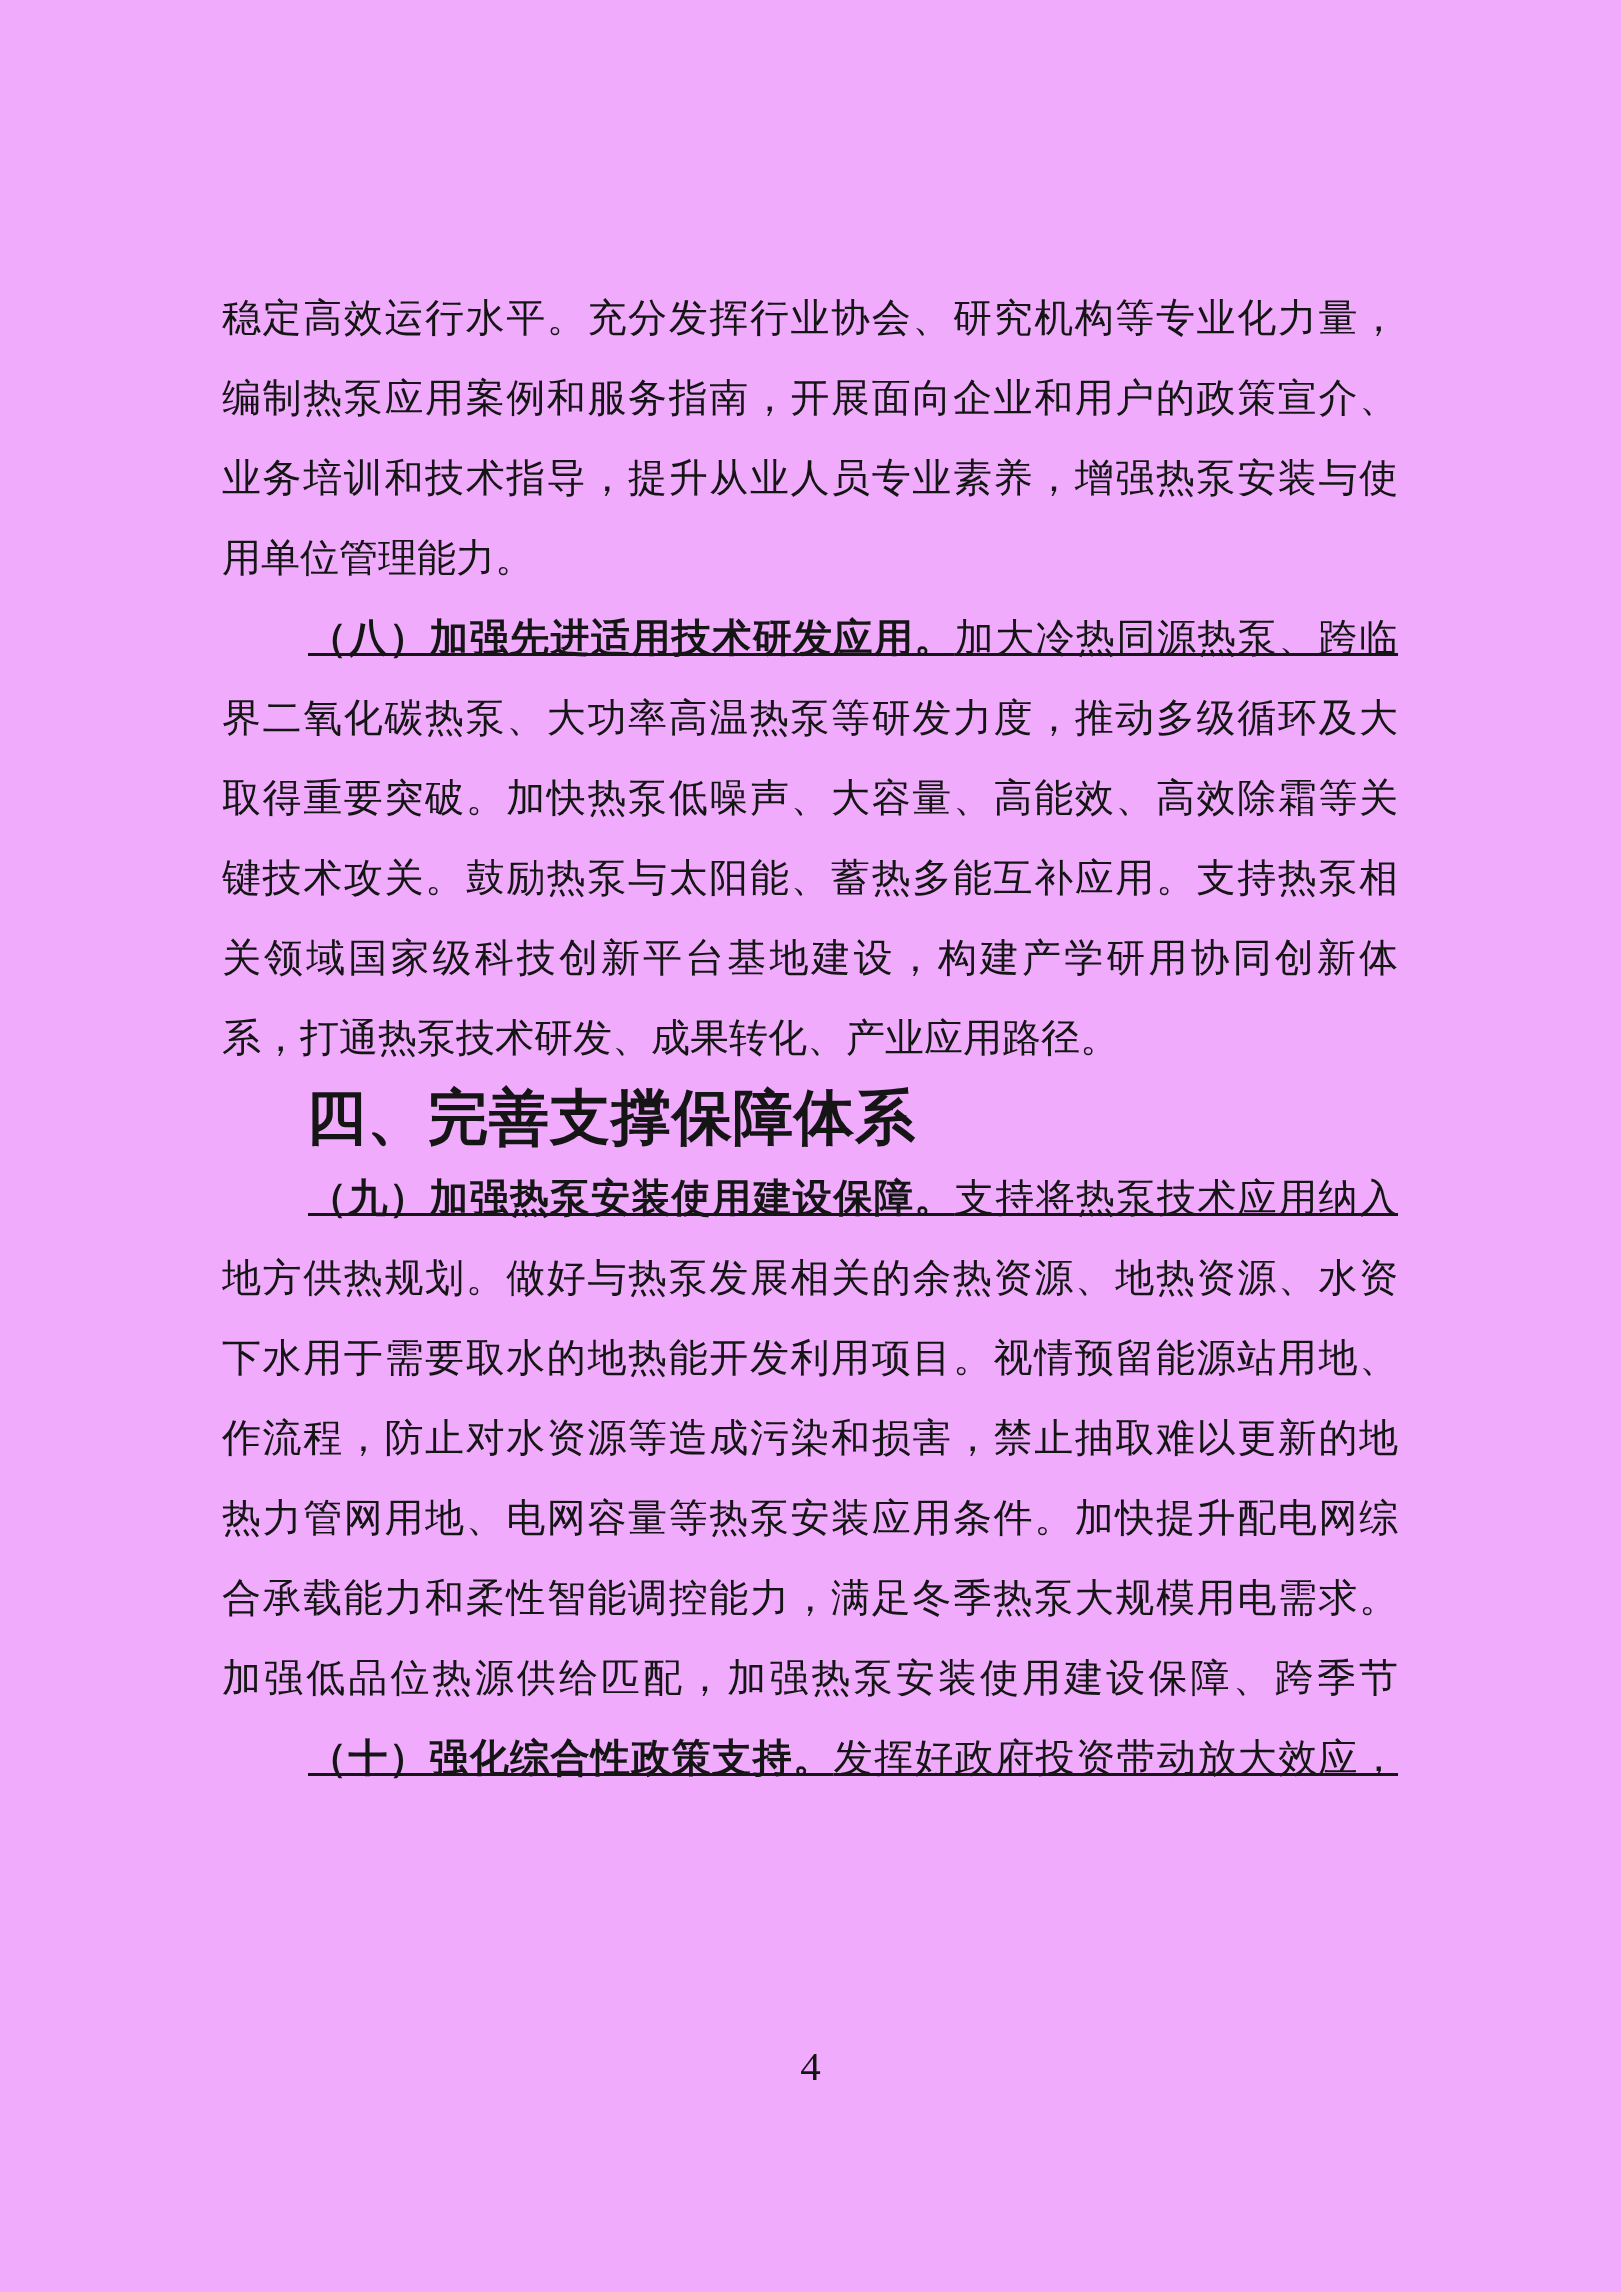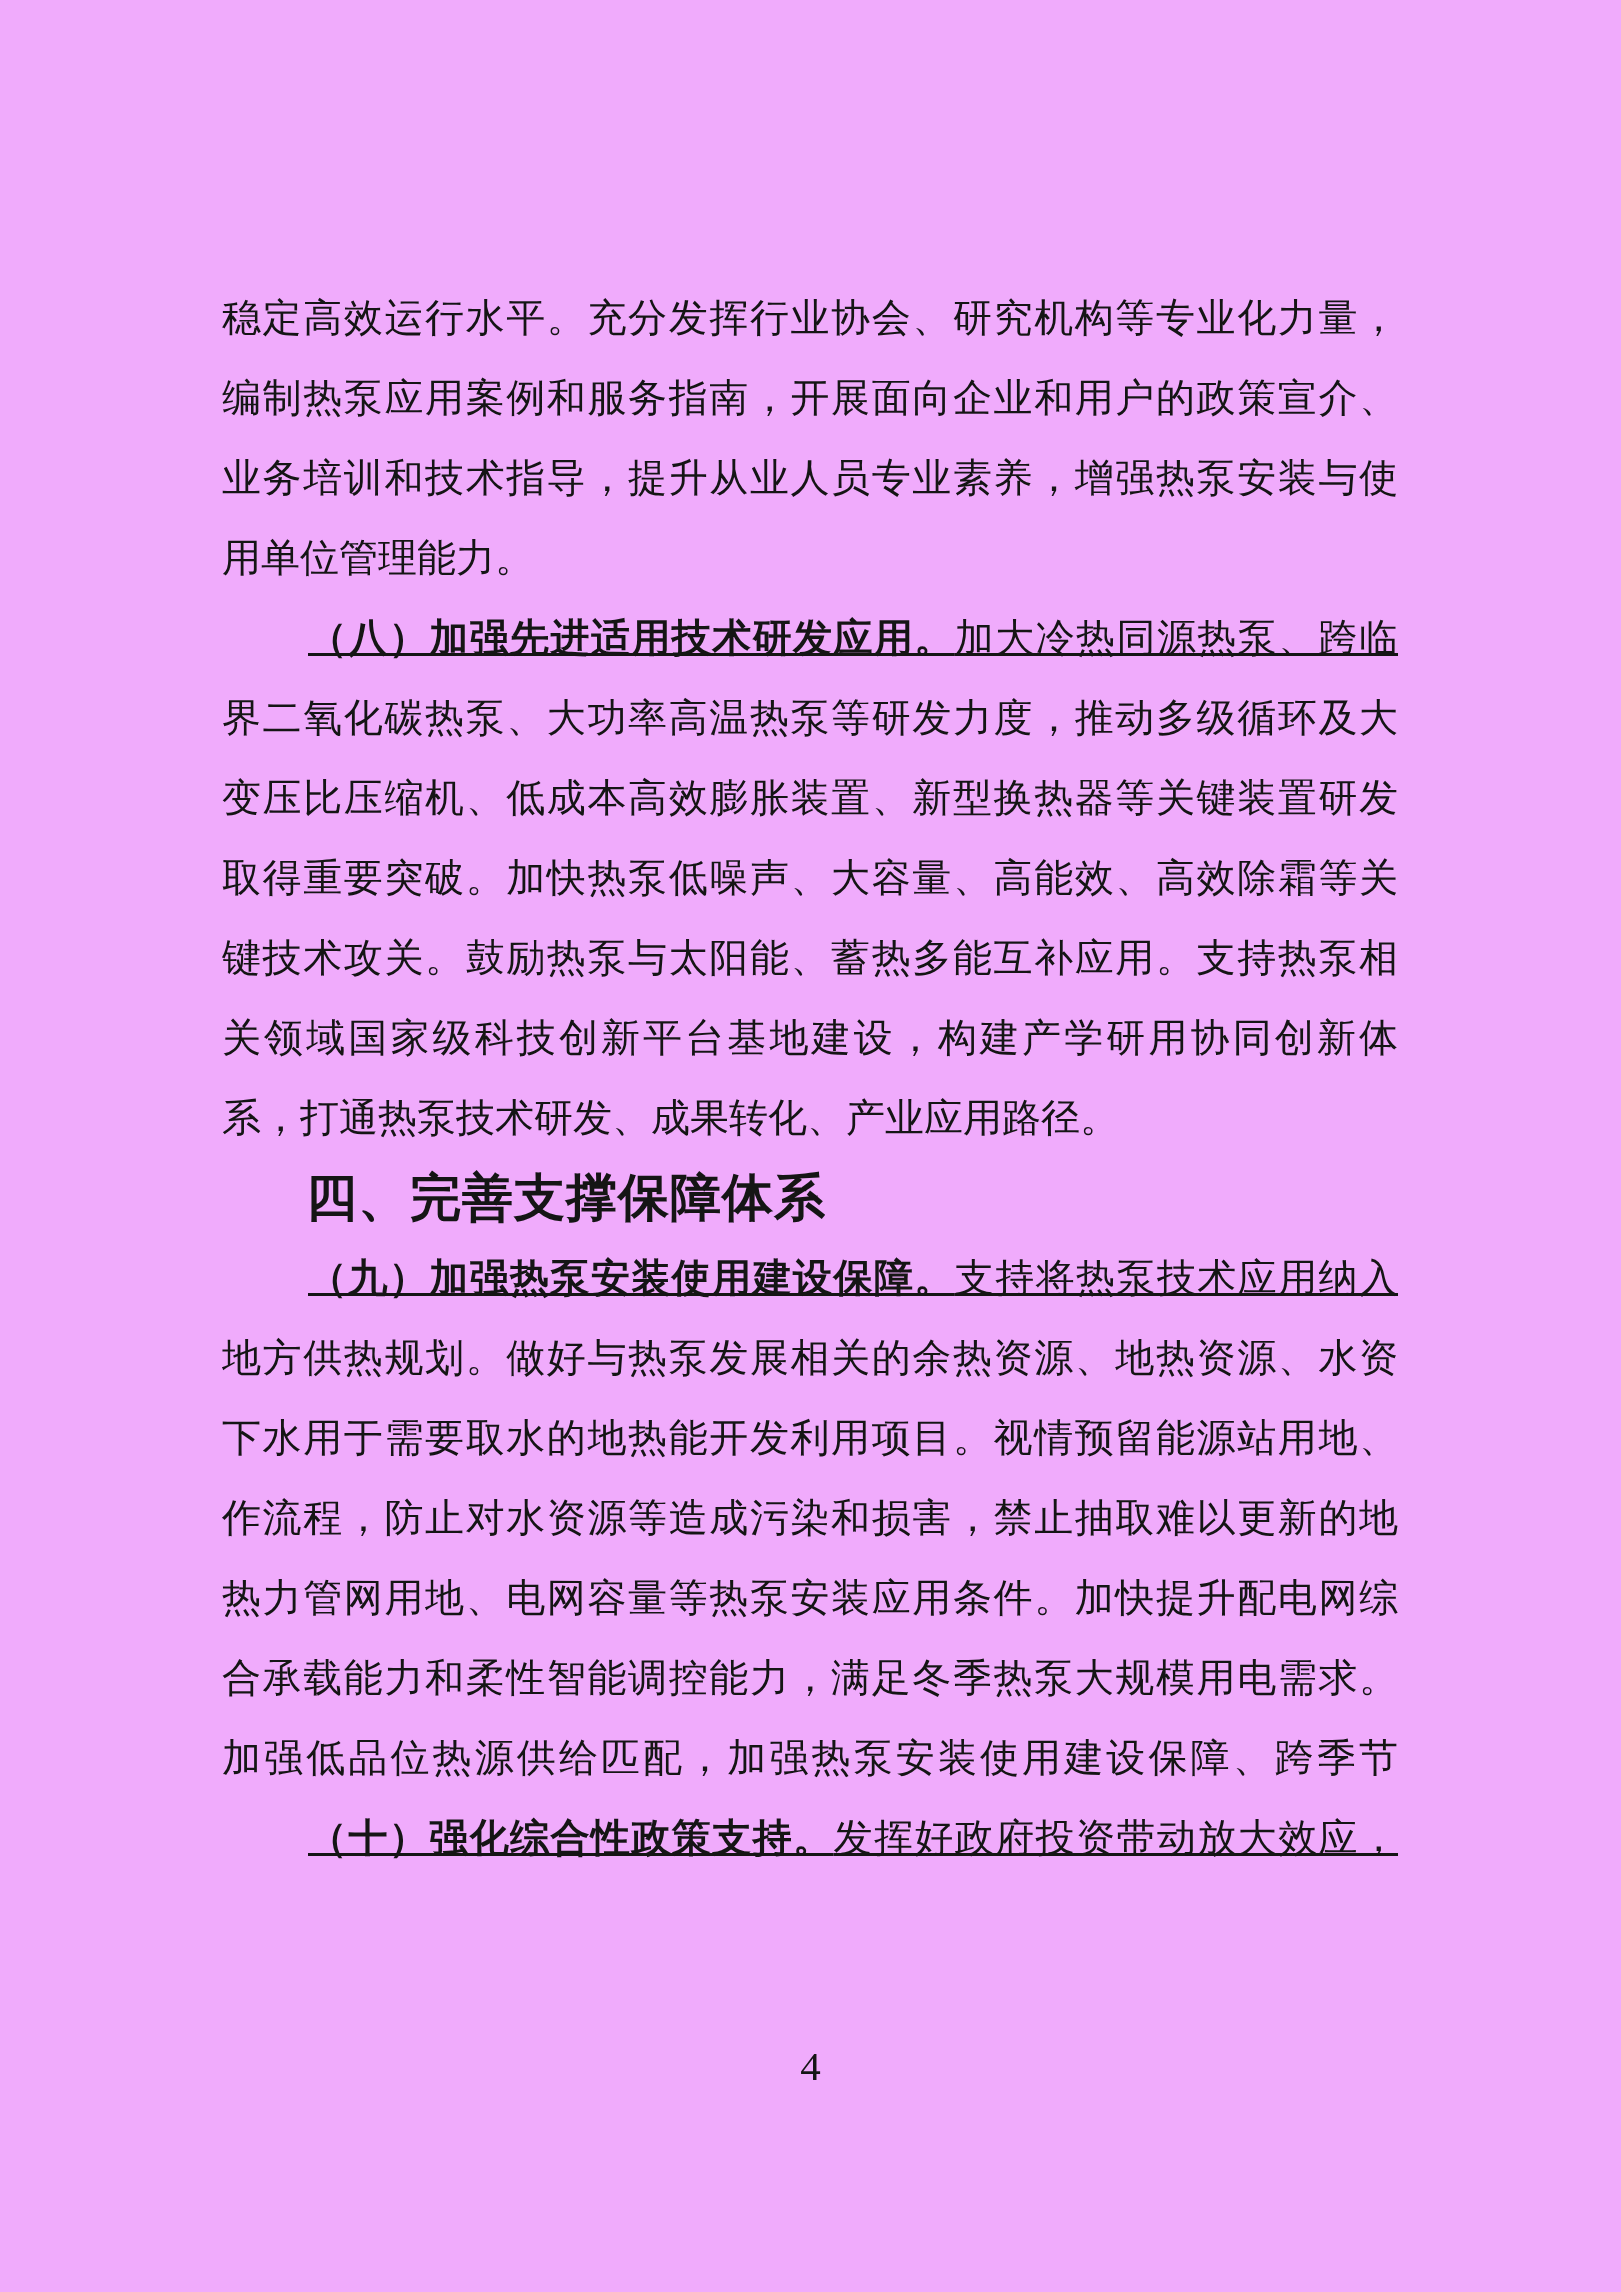--- a/index.html
+++ b/index.html
@@ -37,21 +37,21 @@
   .indent {
     padding-left: 86px;
     text-decoration: underline;
   }
   .b {
     font-weight: 700;
   }
   .heading {
     font-family: "Liberation Sans", "DejaVu Sans", sans-serif;
     font-weight: 700;
-    font-size: 51px;
+    font-size: 60px;
     letter-spacing: 1px;
     text-align: left;
     text-align-last: left;
     padding-left: 84px;
   }
   .pagenum {
     position: absolute;
     top: 2042px;
     left: 0;
     width: 1621px;
@@ -66,21 +66,20 @@
 <div class="page">
   <div class="content">
 
     <div class="line"><span>稳定高效运行水平。充分发挥行业协会、研究机构等专业化力量，</span></div>
     <div class="line"><span>编制热泵应用案例和服务指南，开展面向企业和用户的政策宣介、</span></div>
     <div class="line"><span>业务培训和技术指导，提升从业人员专业素养，增强热泵安装与使</span></div>
     <div class="line left"><span>用单位管理能力。</span></div>
 
     <div class="line indent"><span class="b">（八）加强先进适用技术研发应用。</span><span>加大冷热同源热泵、跨临</span></div>
     <div class="line"><span>界二氧化碳热泵、大功率高温热泵等研发力度，推动多级循环及大</span></div>
-    <div class="line"><span>变压比压缩机、低成本高效膨胀装置、新型换热器等关键装置研发</span></div>
     <div class="line"><span>取得重要突破。加快热泵低噪声、大容量、高能效、高效除霜等关</span></div>
     <div class="line"><span>键技术攻关。鼓励热泵与太阳能、蓄热多能互补应用。支持热泵相</span></div>
     <div class="line"><span>关领域国家级科技创新平台基地建设，构建产学研用协同创新体</span></div>
     <div class="line left"><span>系，打通热泵技术研发、成果转化、产业应用路径。</span></div>
 
     <div class="line heading">四、完善支撑保障体系</div>
 
     <div class="line indent"><span class="b">（九）加强热泵安装使用建设保障。</span><span>支持将热泵技术应用纳入</span></div>
     <div class="line"><span>地方供热规划。做好与热泵发展相关的余热资源、地热资源、水资</span></div>
     <div class="line"><span>下水用于需要取水的地热能开发利用项目。视情预留能源站用地、</span></div>

